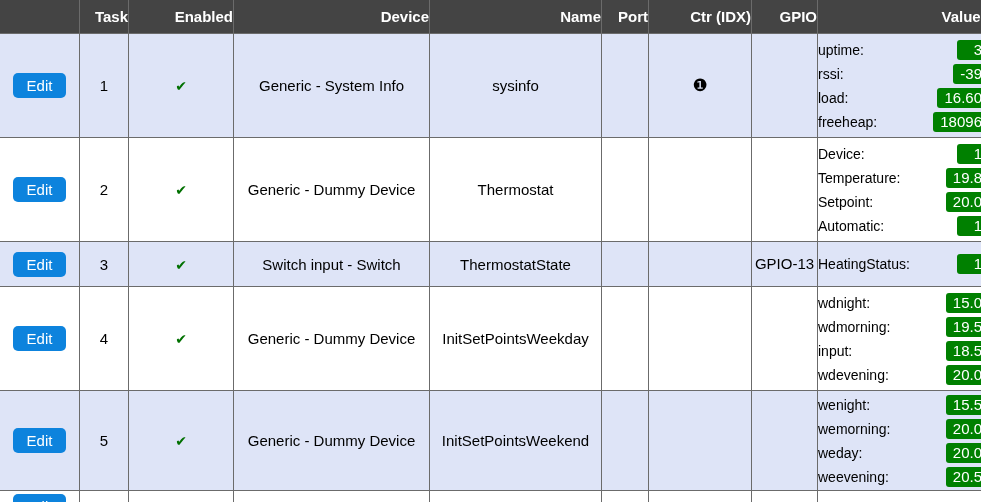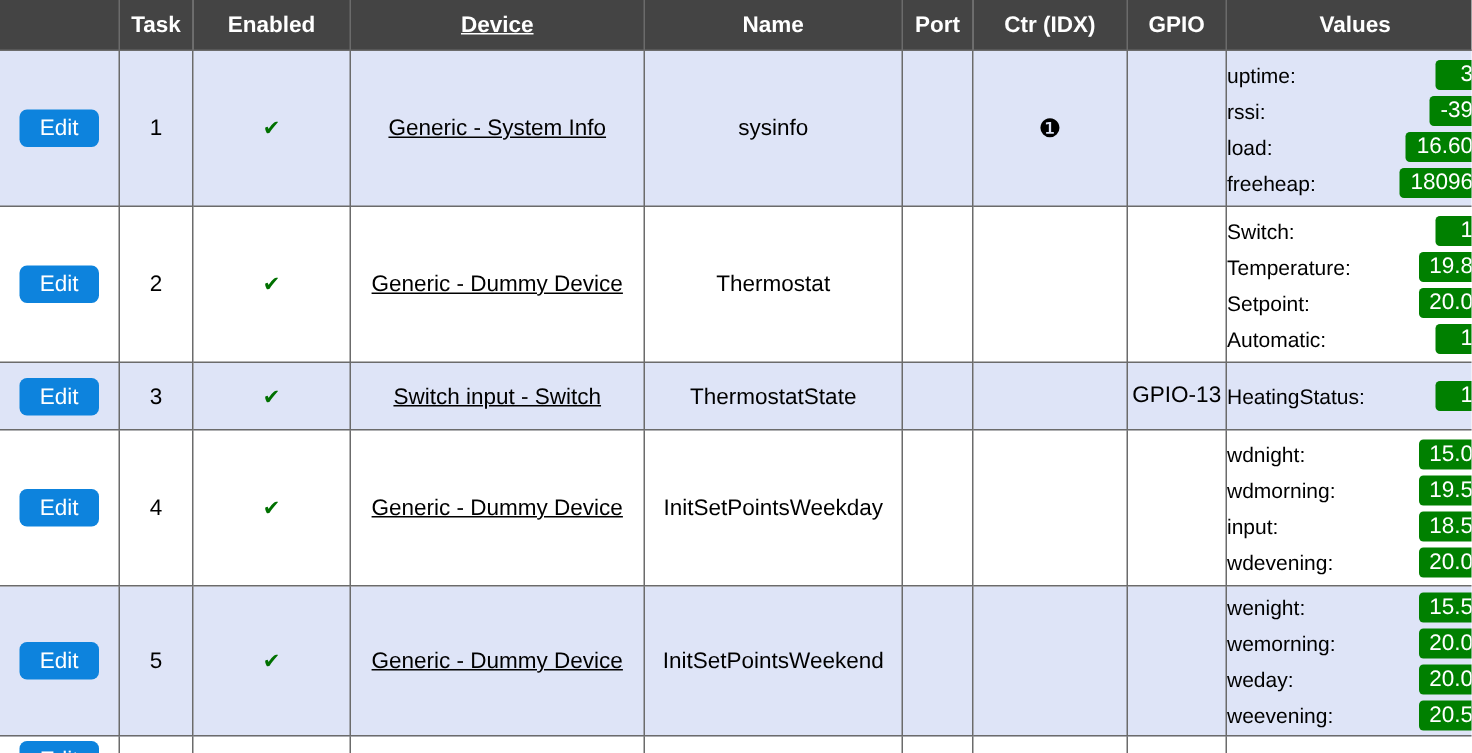--- a/index.html
+++ b/index.html
@@ -28,37 +28,37 @@
     border: 1px solid #6b6b6b;
     padding: 0;
     vertical-align: middle;
   }
 
   .devices-table thead th {
     background: #444444;
     color: #ffffff;
     font-weight: bold;
     font-size: 15px;
-    text-align: center;
+    text-align: right;
     height: 33px;
     border-color: #6b6b6b;
     border-top: 0;
   }
   .devices-table thead th.col-edit {
     border-left: 0;
   }
   .devices-table thead th.col-values {
     border-right: 0;
   }
 
   
   .col-edit    { width: 79px;  }
   .col-task    { width: 48px;  }
   .col-enabled { width: 104px; }
-  .col-device  { width: 195px; text-decoration: underline; }
+  .col-device  { width: 195px; }
   .col-name    { width: 171px; }
   .col-port    { width: 46px;  }
   .col-ctr     { width: 102px; }
   .col-gpio    { width: 65px;  }
   .col-values  { width: 171px; }
 
   tbody tr.row-odd  td { background: #dee4f7; }
   tbody tr.row-even td { background: #ffffff; }
 
   tbody td { border-color: #6b6b6b; }
@@ -208,21 +208,21 @@
         <td class="col-edit edit-cell cell-pad"><button class="edit-button">Edit</button></td>
         <td class="col-task task-cell cell-pad">2</td>
         <td class="col-enabled enabled-cell cell-pad"><span class="check-icon">✔</span></td>
         <td class="col-device device-cell cell-pad">Generic - Dummy Device</td>
         <td class="col-name name-cell cell-pad">Thermostat</td>
         <td class="col-port port-cell cell-pad"></td>
         <td class="col-ctr ctr-cell cell-pad"></td>
         <td class="col-gpio gpio-cell cell-pad"></td>
         <td class="col-values values-cell">
           <div class="value-row">
-            <span class="value-label">Switch:</span>
+            <span class="value-label">Device:</span>
             <span class="value-badge">1</span>
           </div>
           <div class="value-row">
             <span class="value-label">Temperature:</span>
             <span class="value-badge">19.8</span>
           </div>
           <div class="value-row">
             <span class="value-label">Setpoint:</span>
             <span class="value-badge">20.0</span>
           </div>

